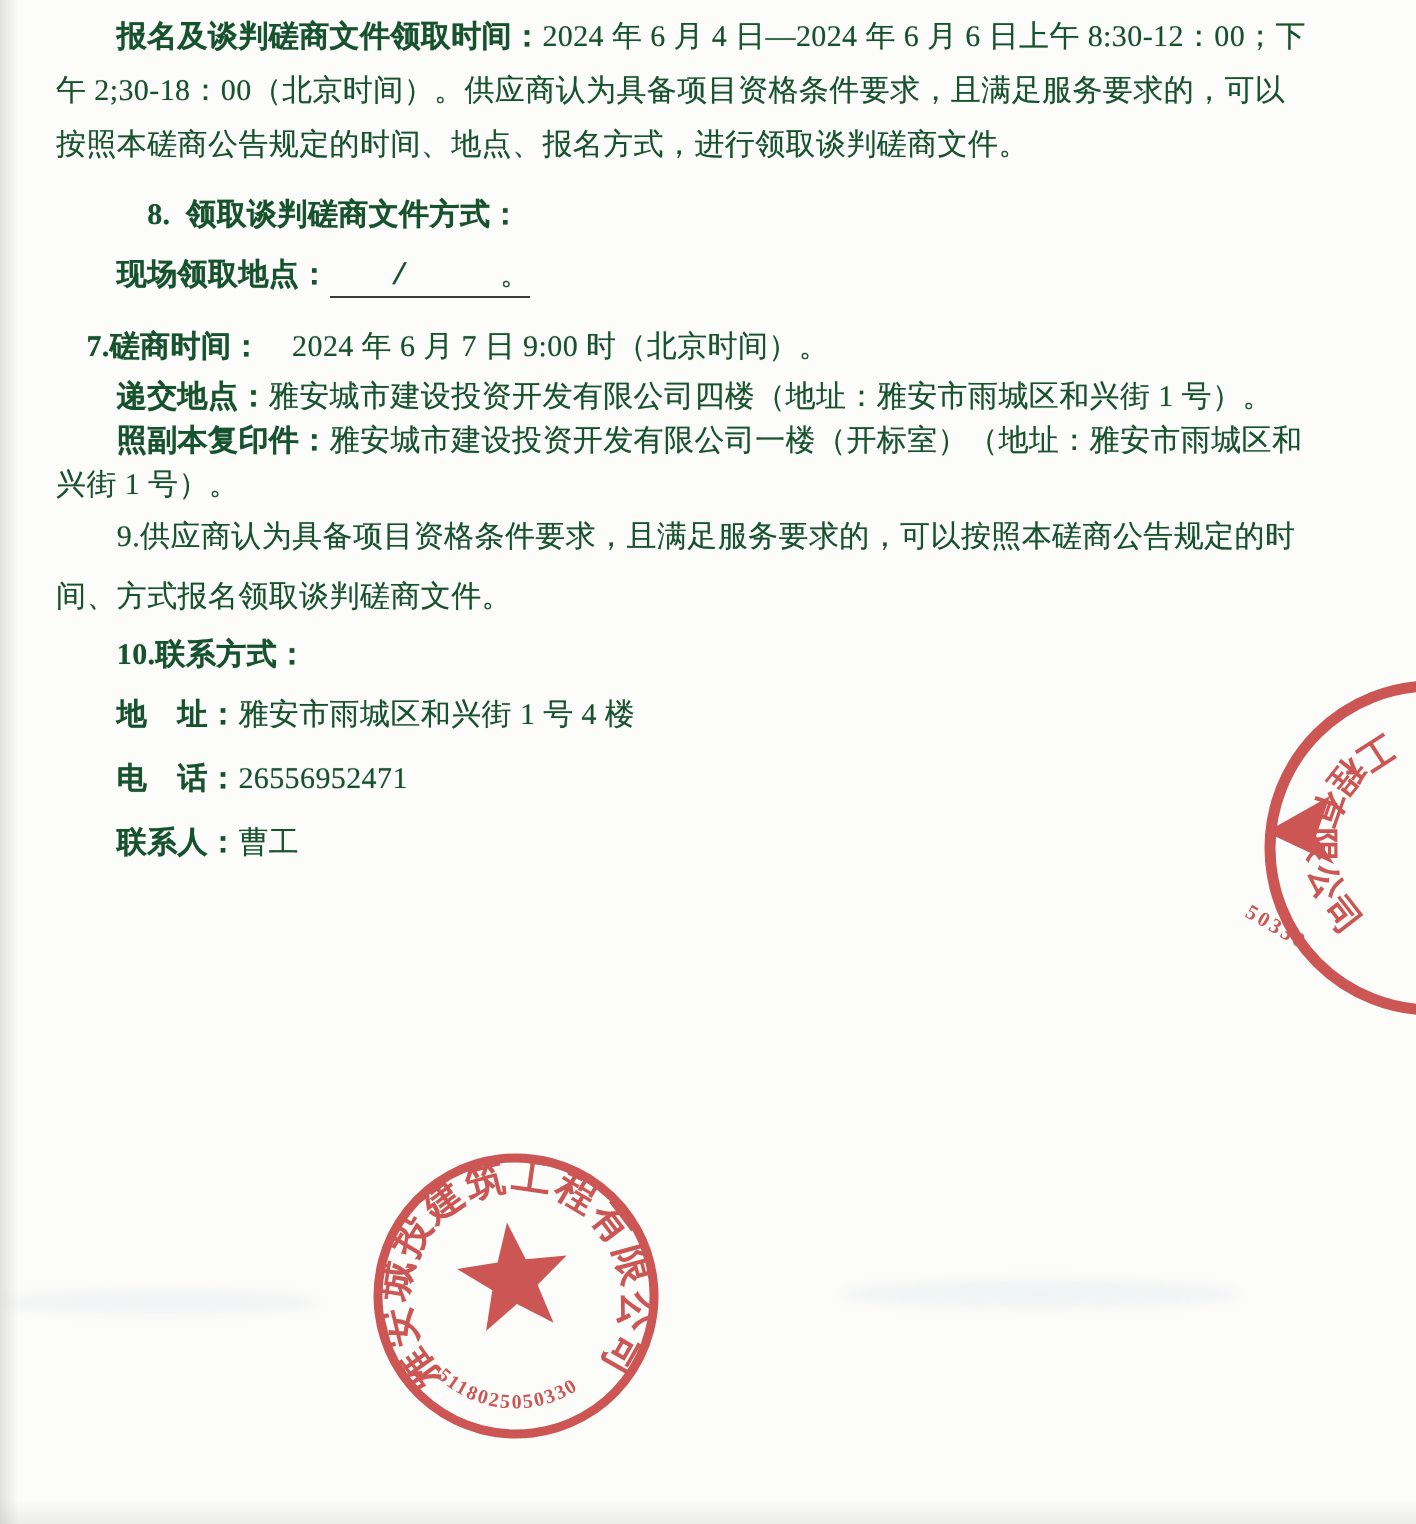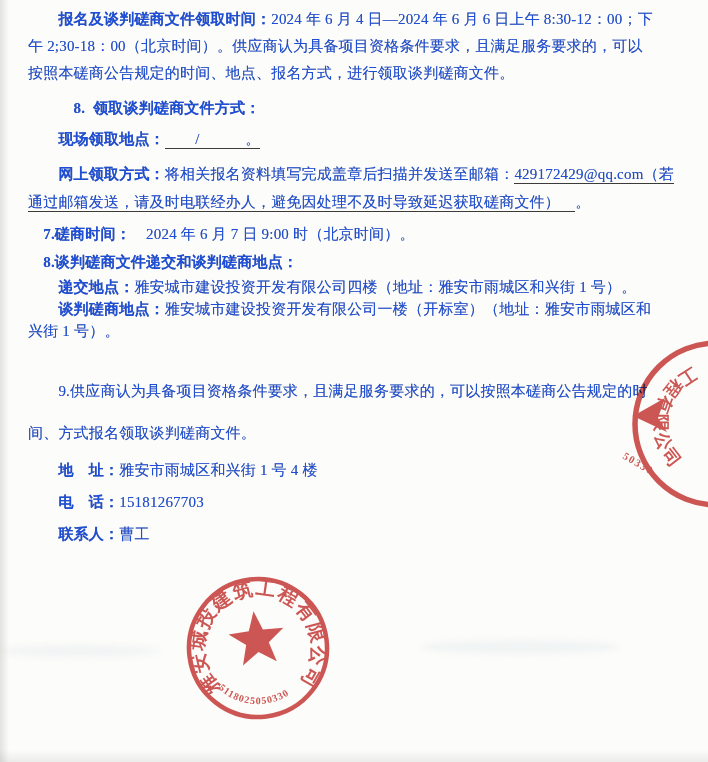--- a/index.html
+++ b/index.html
@@ -3,21 +3,21 @@
 <meta charset="utf-8">
 <style>
   html,body{margin:0;padding:0;}
   body{
     width:708px;height:762px;overflow:hidden;
     background:#f5f5f3;
     font-family:"Liberation Serif","DejaVu Serif",serif;
   }
   .page{
     position:relative;width:708px;height:762px;
-    background:#fcfcfa;color:#1d4ed8;overflow:hidden;
+    background:#fcfcfa;color:#14532d;overflow:hidden;
   }
   .page::before{
     content:"";position:absolute;left:0;top:0;bottom:0;width:9px;
     background:linear-gradient(90deg,rgba(120,120,116,.20),rgba(120,120,116,0));
     pointer-events:none;z-index:5;
   }
   .page::after{
     content:"";position:absolute;left:0;right:0;bottom:0;height:12px;
     background:linear-gradient(0deg,rgba(135,135,132,.14),rgba(135,135,132,0));
     pointer-events:none;z-index:5;
@@ -25,25 +25,25 @@
   .content{
     position:relative;padding:6px 16px 0 28px;width:664px;
     font-size:15px;letter-spacing:.2px;
     text-shadow:0 0 .4px rgba(40,40,40,.45);
   }
   .pre{white-space:pre-wrap;margin:0;}
   .b{font-weight:600;}
   .u{border-bottom:1.5px solid #3d3a3a;padding-bottom:1px;}
   .intro{line-height:27px;margin-bottom:8px;}
   .item5{line-height:26px;margin-bottom:4px;}
-  .onsite{line-height:28px;margin-bottom:7px;}
+  .onsite{line-height:28px;margin-bottom:7px;font-family:Liberation Mono, monospace;}
   .online{line-height:28px;margin-bottom:4px;}
   .item{line-height:28px;}
   .locations{line-height:22px;}
-  .item9p{line-height:42px;margin-top:28px;}
+  .item9p{line-height:30px;margin-top:0;}
   .prepare{line-height:27.5px;}
   .item10{line-height:28px;}
   .contact{line-height:32px;}
   .seal{
     position:absolute;mix-blend-mode:multiply;opacity:.88;
     filter:blur(.3px);z-index:4;pointer-events:none;
   }
   .seal-bottom{left:176px;top:568px;}
   .seal-right{left:600px;top:334px;}
   .seal text{font-family:"Liberation Serif","DejaVu Serif",serif;font-weight:bold;}
@@ -63,40 +63,38 @@
   <div class="content">
 
     <p class="pre intro"><span class="b">　　报名及谈判磋商文件领取时间：</span><span>2024 年 6 月 4 日—2024 年 6 月 6 日上午 8:30-12：00；下
 午 2;30-18：00（北京时间）。供应商认为具备项目资格条件要求，且满足服务要求的，可以
 按照本磋商公告规定的时间、地点、报名方式，进行领取谈判磋商文件。</span></p>
 
     <p class="pre item5 b">　　　8.  领取谈判磋商文件方式：</p>
 
     <p class="pre onsite"><span class="b">　　现场领取地点：</span><span class="u">　　/　　　。</span></p>
 
-    <p class="pre online"><span class="b">　　网上领取方式：</span><span>将相关报名资料填写完成盖章后扫描并发送至邮箱：</span><span class="u">429172429@qq.com（若
-通过邮箱发送，请及时电联经办人，避免因处理不及时导致延迟获取磋商文件）　</span><span>。</span></p>
 
 
     <p class="pre item"><span class="b">　7.磋商时间：</span><span>　2024 年 6 月 7 日 9:00 时（北京时间）。</span></p>
 
-    <p class="pre item b">　8.谈判磋商文件递交和谈判磋商地点：</p>
 
     <p class="pre locations"><span class="b">　　递交地点：</span><span>雅安城市建设投资开发有限公司四楼（地址：雅安市雨城区和兴街 1 号）。
-</span><span class="b">　　谈判磋商地点：</span><span>雅安城市建设投资开发有限公司一楼（开标室）（地址：雅安市雨城区和
+</span><span class="b">　　照副本复印件：</span><span>雅安城市建设投资开发有限公司一楼（开标室）（地址：雅安市雨城区和
 兴街 1 号）。</span></p>
 
     <p class="pre item9p">　　9.供应商认为具备项目资格条件要求，且满足服务要求的，可以按照本磋商公告规定的时
 间、方式报名领取谈判磋商文件。</p>
 
 
+    <p class="pre item10 b">　　10.联系方式：</p>
 
     <div>
       <p class="pre contact"><span class="b">　　地　址：</span><span>雅安市雨城区和兴街 1 号 4 楼</span></p>
-      <p class="pre contact"><span class="b">　　电　话：</span><span>15181267703</span></p>
+      <p class="pre contact"><span class="b">　　电　话：</span><span>26556952471</span></p>
       <p class="pre contact"><span class="b">　　联系人：</span><span>曹工</span></p>
     </div>
   </div>
 
   <svg class="seal seal-bottom" width="164" height="164" viewBox="0 0 164 164">
     <g transform="rotate(-7 82 80)" fill="#c9403d" stroke="none">
       <circle cx="82" cy="80" r="69" fill="none" stroke="#c9403d" stroke-width="4.5"></circle>
       <defs>
         <path id="sealCompanyArc" d="M 42 117 A 54 54 0 1 1 123 116" fill="none"></path>
         <path id="sealSerialArc" d="M 32 107 A 57 57 0 0 0 132 106" fill="none"></path>

